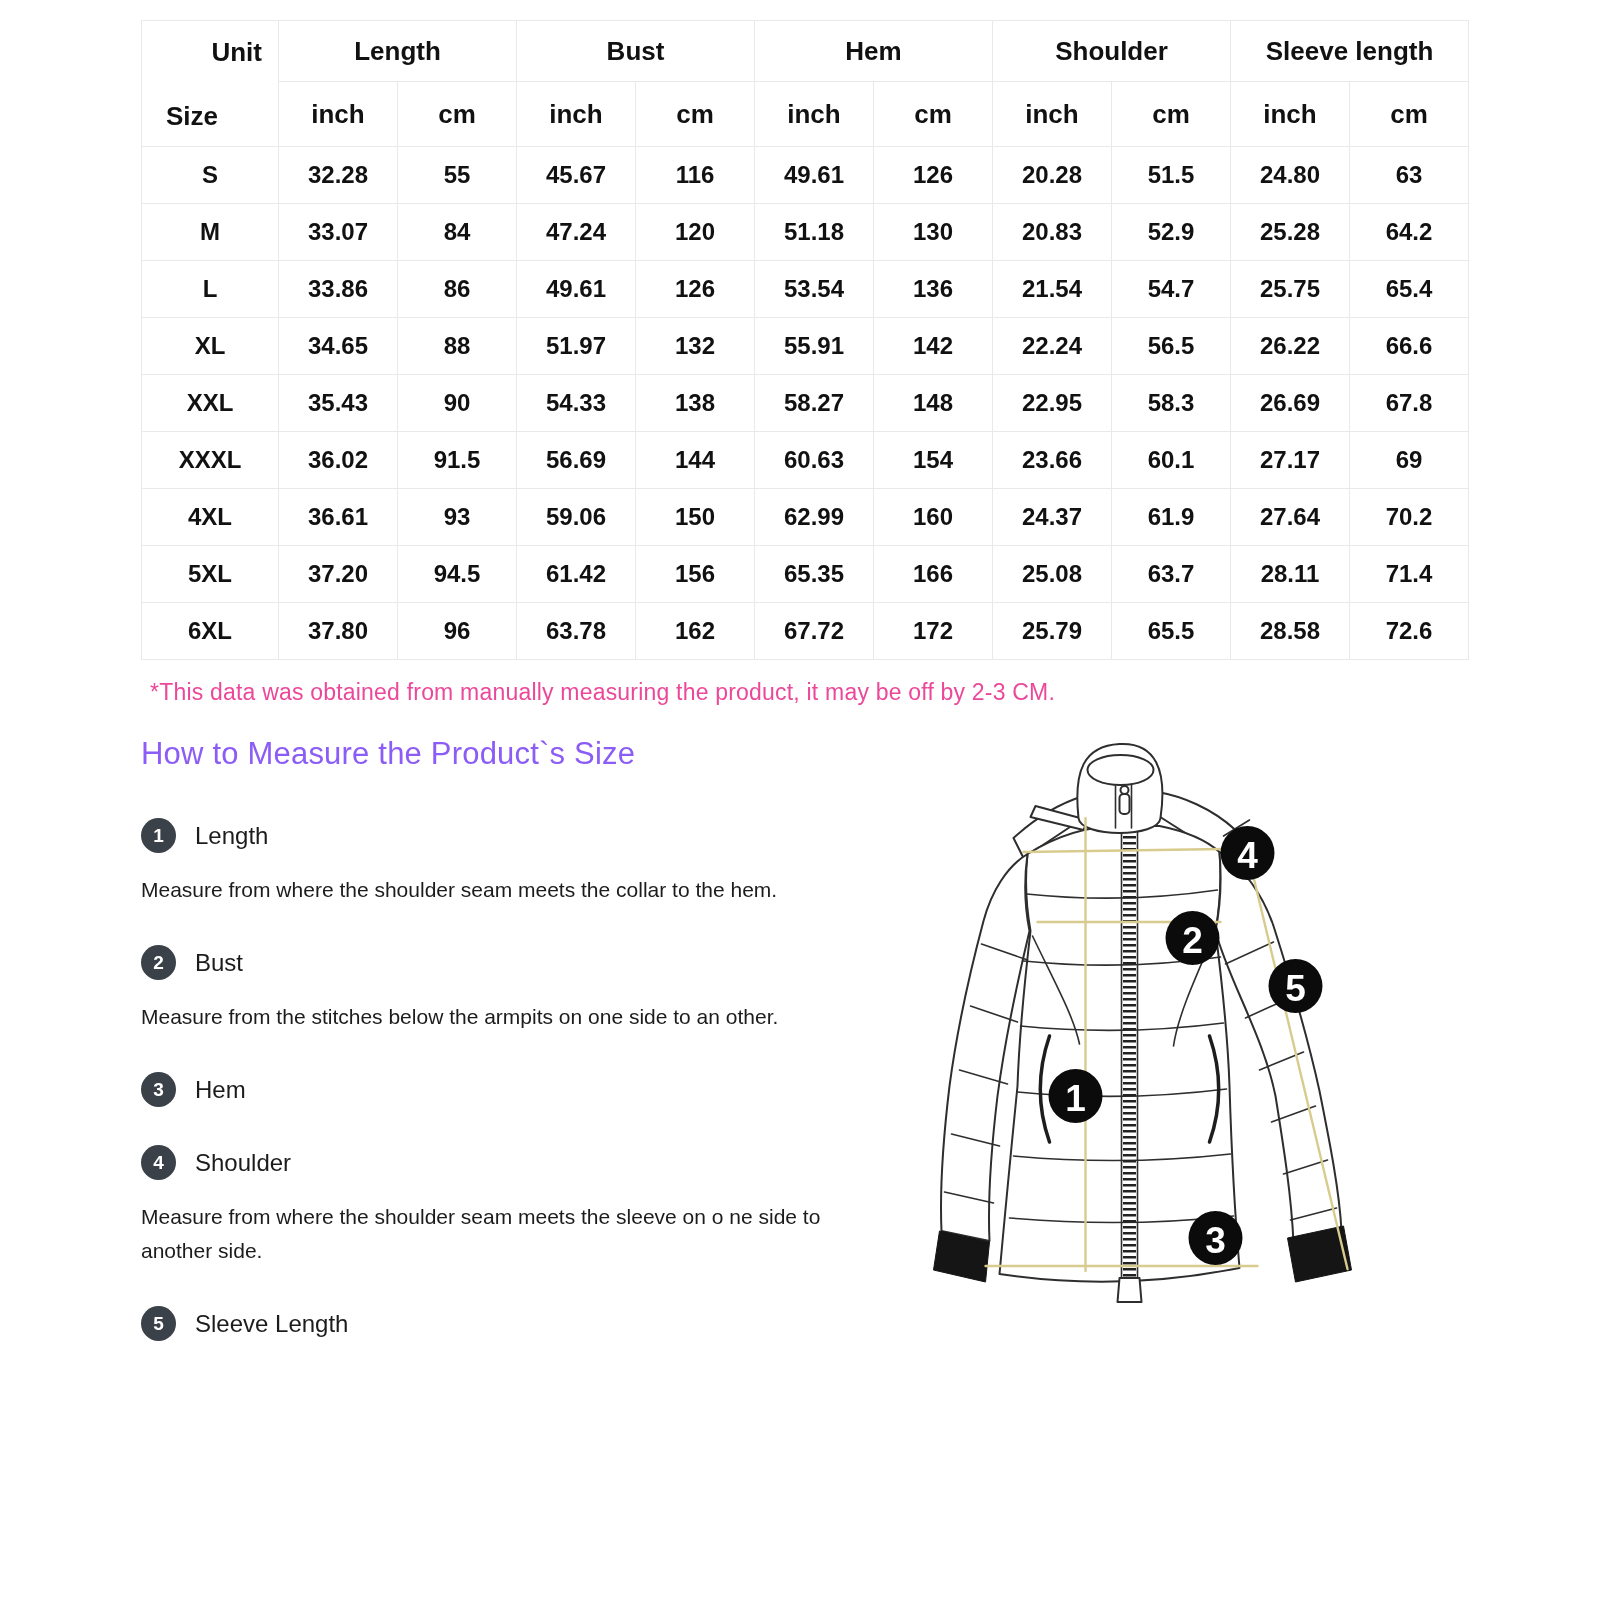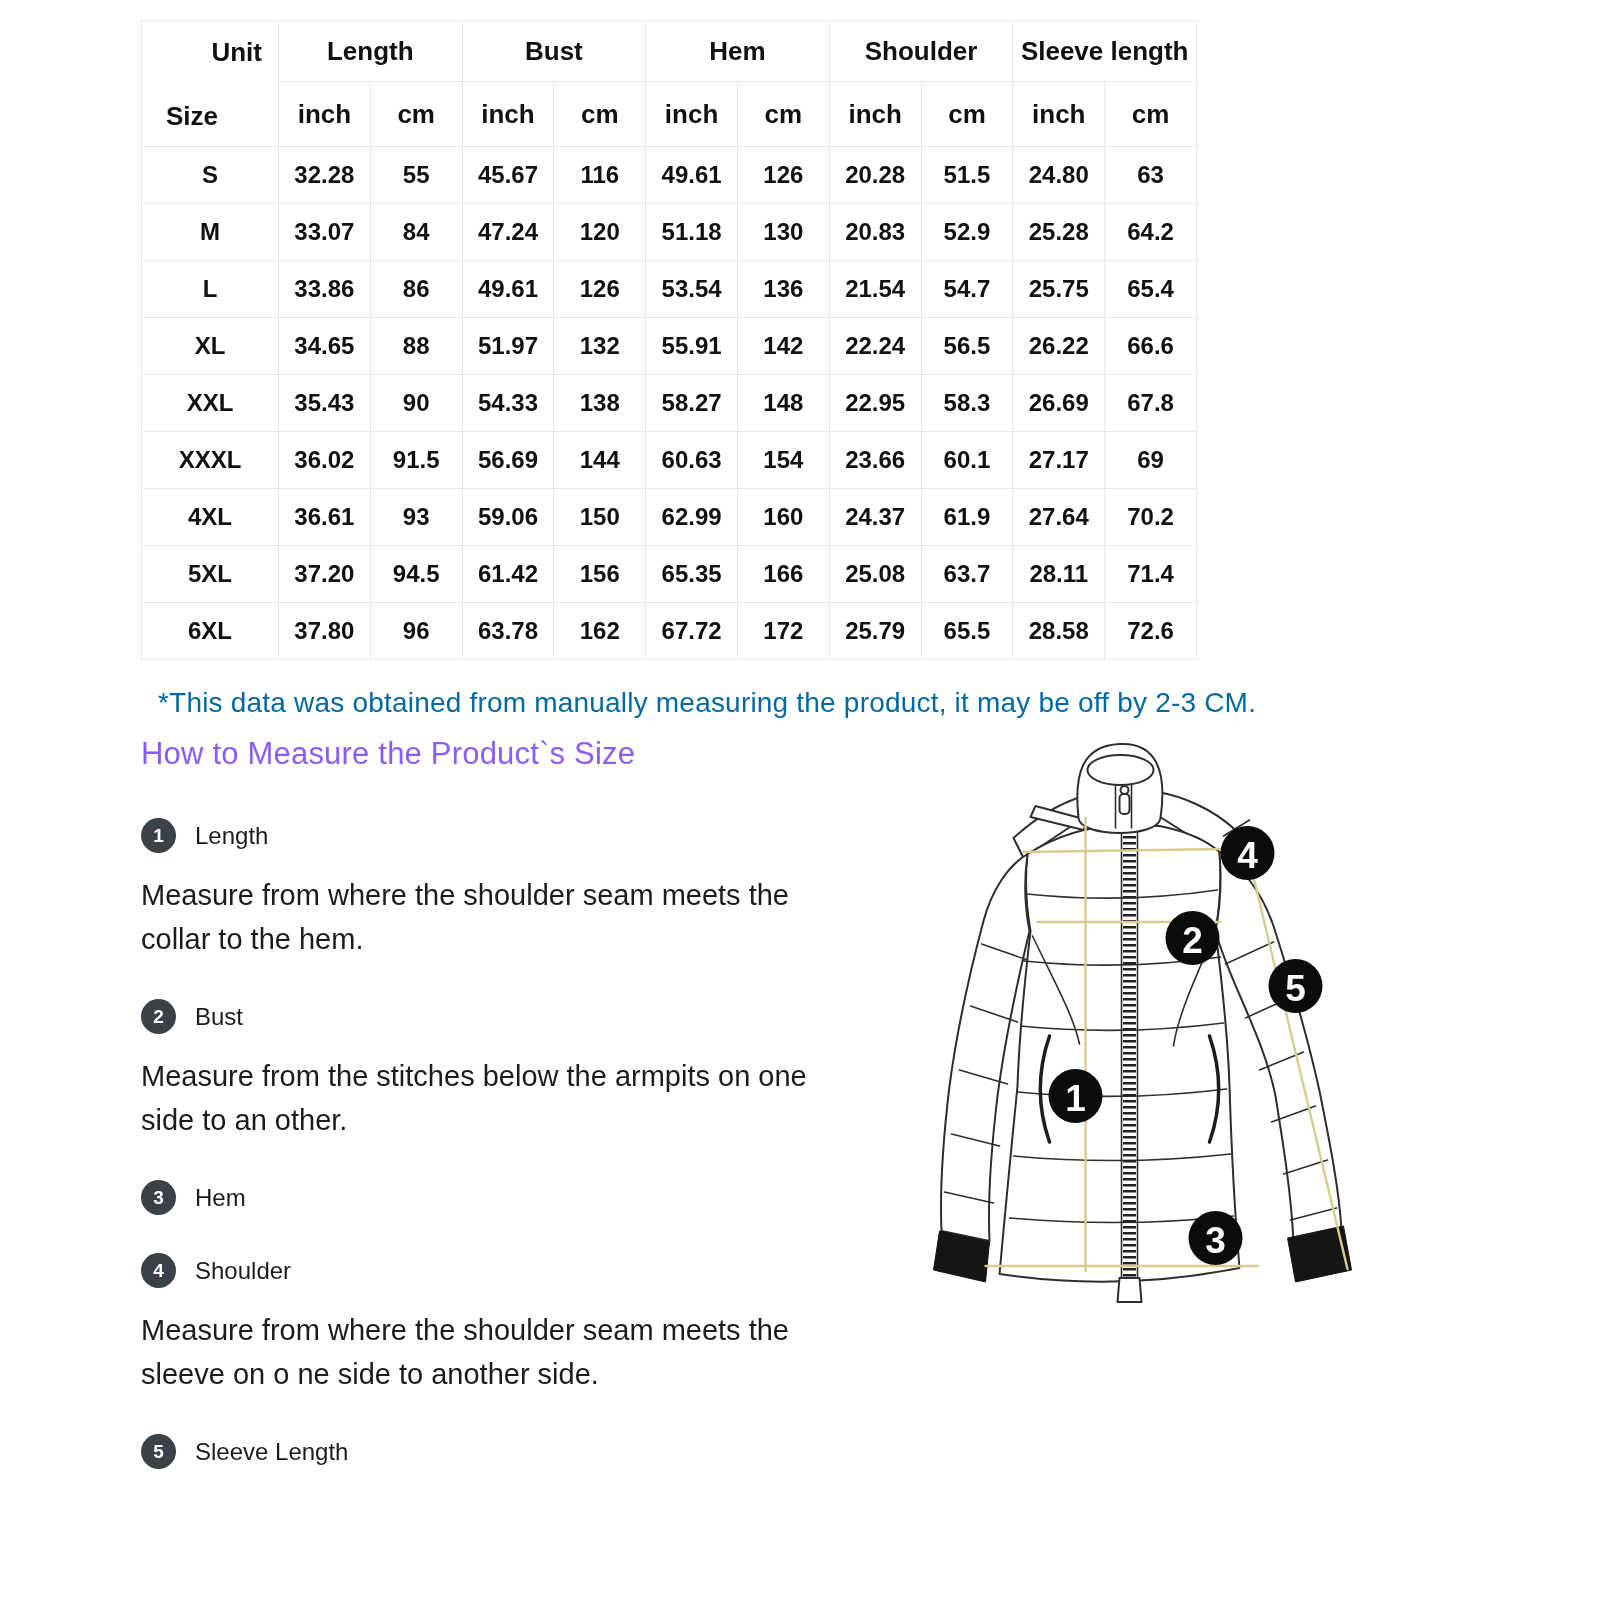--- a/index.html
+++ b/index.html
@@ -2,55 +2,55 @@
 <html><head>
 <meta charset="utf-8">
 <style>
   html,body{margin:0;padding:0;}
   body{
     width:1600px;height:1600px;background:#ffffff;position:relative;overflow:hidden;
     font-family:"Liberation Sans", sans-serif;color:#111;
   }
   
   .size-table{
-    position:absolute;left:141px;top:20px;width:1056px;
+    position:absolute;left:141px;top:20px;width:1328px;
     border-collapse:collapse;table-layout:fixed;background:#0c4a6e;
   }
   .size-table th,.size-table td{
     border:1px solid #e9e9e9;text-align:center;vertical-align:middle;
     font-weight:bold;color:#111;background:#fff;padding:0;
   }
   .size-table thead .group-th{height:60px;font-size:26px;}
   .size-table thead .unit-th{height:64px;font-size:26px;}
   .size-table tbody th,.size-table tbody td{height:56px;font-size:24px;}
   .corner{position:relative;background:
     linear-gradient(to bottom right,
       transparent calc(50% - 1px), #dcdcdc calc(50% - 1px),
       #dcdcdc calc(50% + 1px), transparent calc(50% + 1px));
   }
   .corner .corner-top{position:absolute;top:16px;right:16px;font-size:26px;}
   .corner .corner-bottom{position:absolute;bottom:14px;left:24px;font-size:26px;}
   
   .footnote{
-    position:absolute;left:142px;top:671px;margin:16px;
-    font-size:28px;font-weight:400;color:#0369a1;letter-spacing:0.2px;
+    position:absolute;left:142px;top:671px;margin:8px;
+    font-size:23px;font-weight:400;color:#ec4899;letter-spacing:0.2px;
   }
   
   .howto{position:absolute;left:141px;top:736px;width:695px;}
   .howto-title{
     margin:0 0 46px 0;font-size:31px;font-weight:400;color:#8b5cf6;letter-spacing:0.2px;
   }
   .step-header{display:flex;align-items:center;gap:19px;margin:38px 0 20px 0;}
   .step-num{
     width:35px;height:35px;border-radius:50%;background:#3a4149;color:#fff;
     font-size:19px;font-weight:bold;display:flex;align-items:center;justify-content:center;
     flex:0 0 35px;
   }
   .step-label{font-size:24px;color:#1c1c1c;}
-  .step-desc{margin:0;font-size:29px;line-height:44px;color:#1c1c1c;}
+  .step-desc{margin:0;font-size:21px;line-height:34px;color:#1c1c1c;}
   
   .jacket{position:absolute;left:925px;top:726px;}
   .ol{fill:none;stroke:#2e2e2e;stroke-width:2;stroke-linecap:round;stroke-linejoin:round;}
   .olf{fill:#ffffff;stroke:#2e2e2e;stroke-width:2;stroke-linecap:round;stroke-linejoin:round;}
   .thin{fill:none;stroke:#2e2e2e;stroke-width:1.6;stroke-linecap:round;}
   .pocket{fill:none;stroke:#1d1d1d;stroke-width:3.5;stroke-linecap:round;}
   .cuff{fill:#151515;stroke:#151515;stroke-linejoin:round;}
   .guide{fill:none;stroke:#d8cb8e;stroke-width:2.4;stroke-linecap:round;}
   .marker-circle{fill:#0b0b0b;}
   .marker-text{

